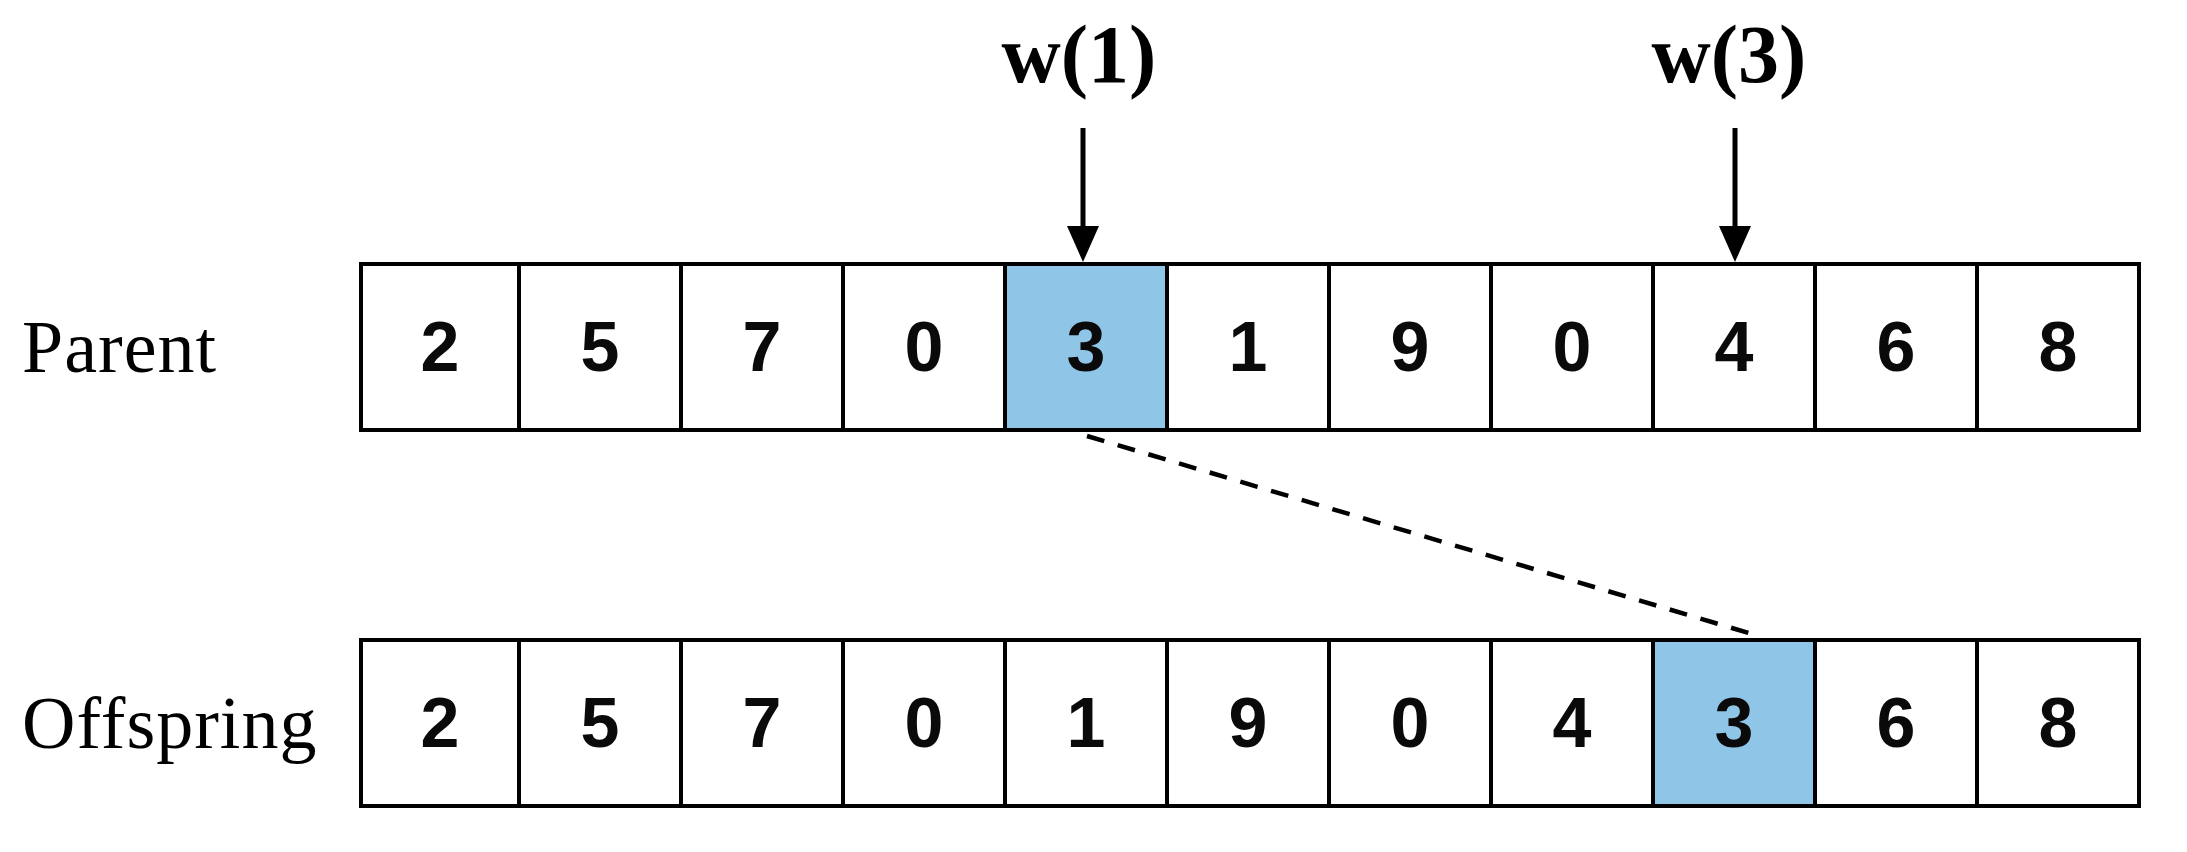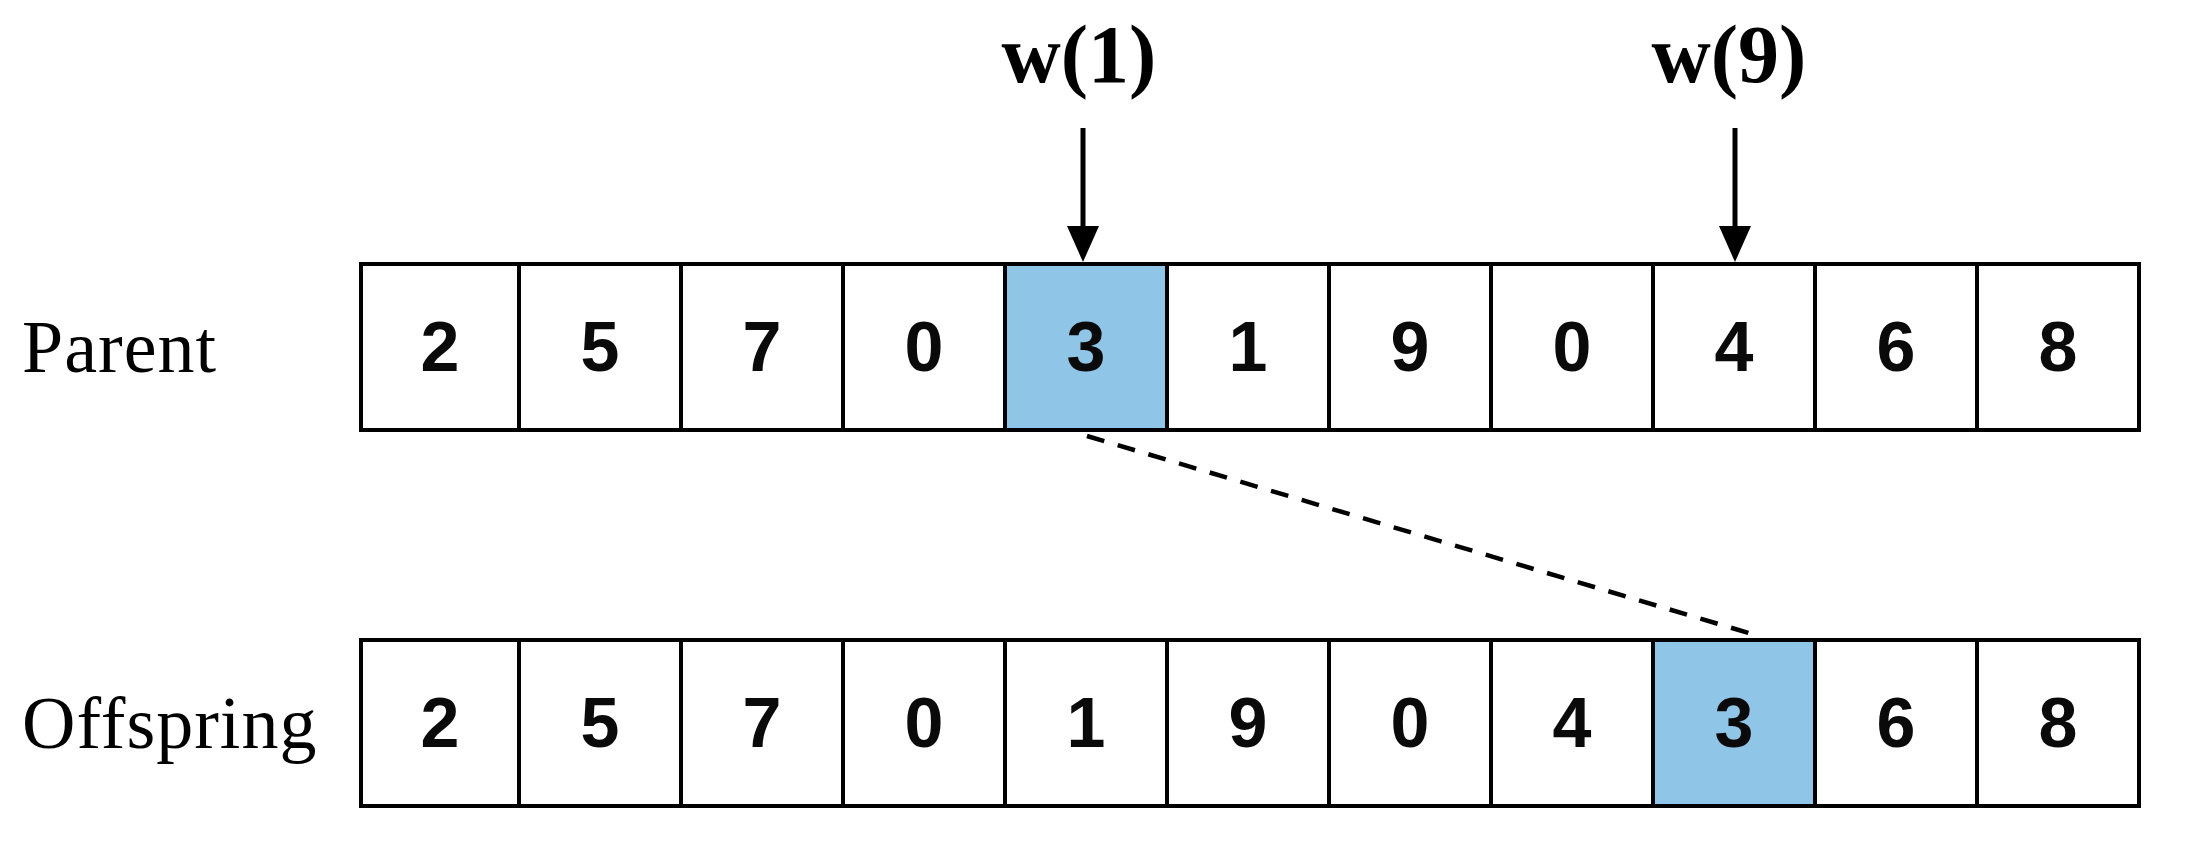--- a/index.html
+++ b/index.html
@@ -60,21 +60,21 @@
     left:0;top:0;
     pointer-events:none;
   }
 </style>
 </head>
 <body>
 
 <div class="canvas">
 
   <div class="pointer-label w1">w(1)</div>
-  <div class="pointer-label w2">w(9)</div>
+  <div class="pointer-label w2">w(3)</div>
 
   <div class="row-label offspring">Offspring</div>
   <div class="row-label parent">Parent</div>
 
   <div class="cells parent">
       <div class="cell">2</div>
       <div class="cell">5</div>
       <div class="cell">7</div>
       <div class="cell">0</div>
       <div class="cell" style="background: rgb(143, 198, 232);">3</div>

